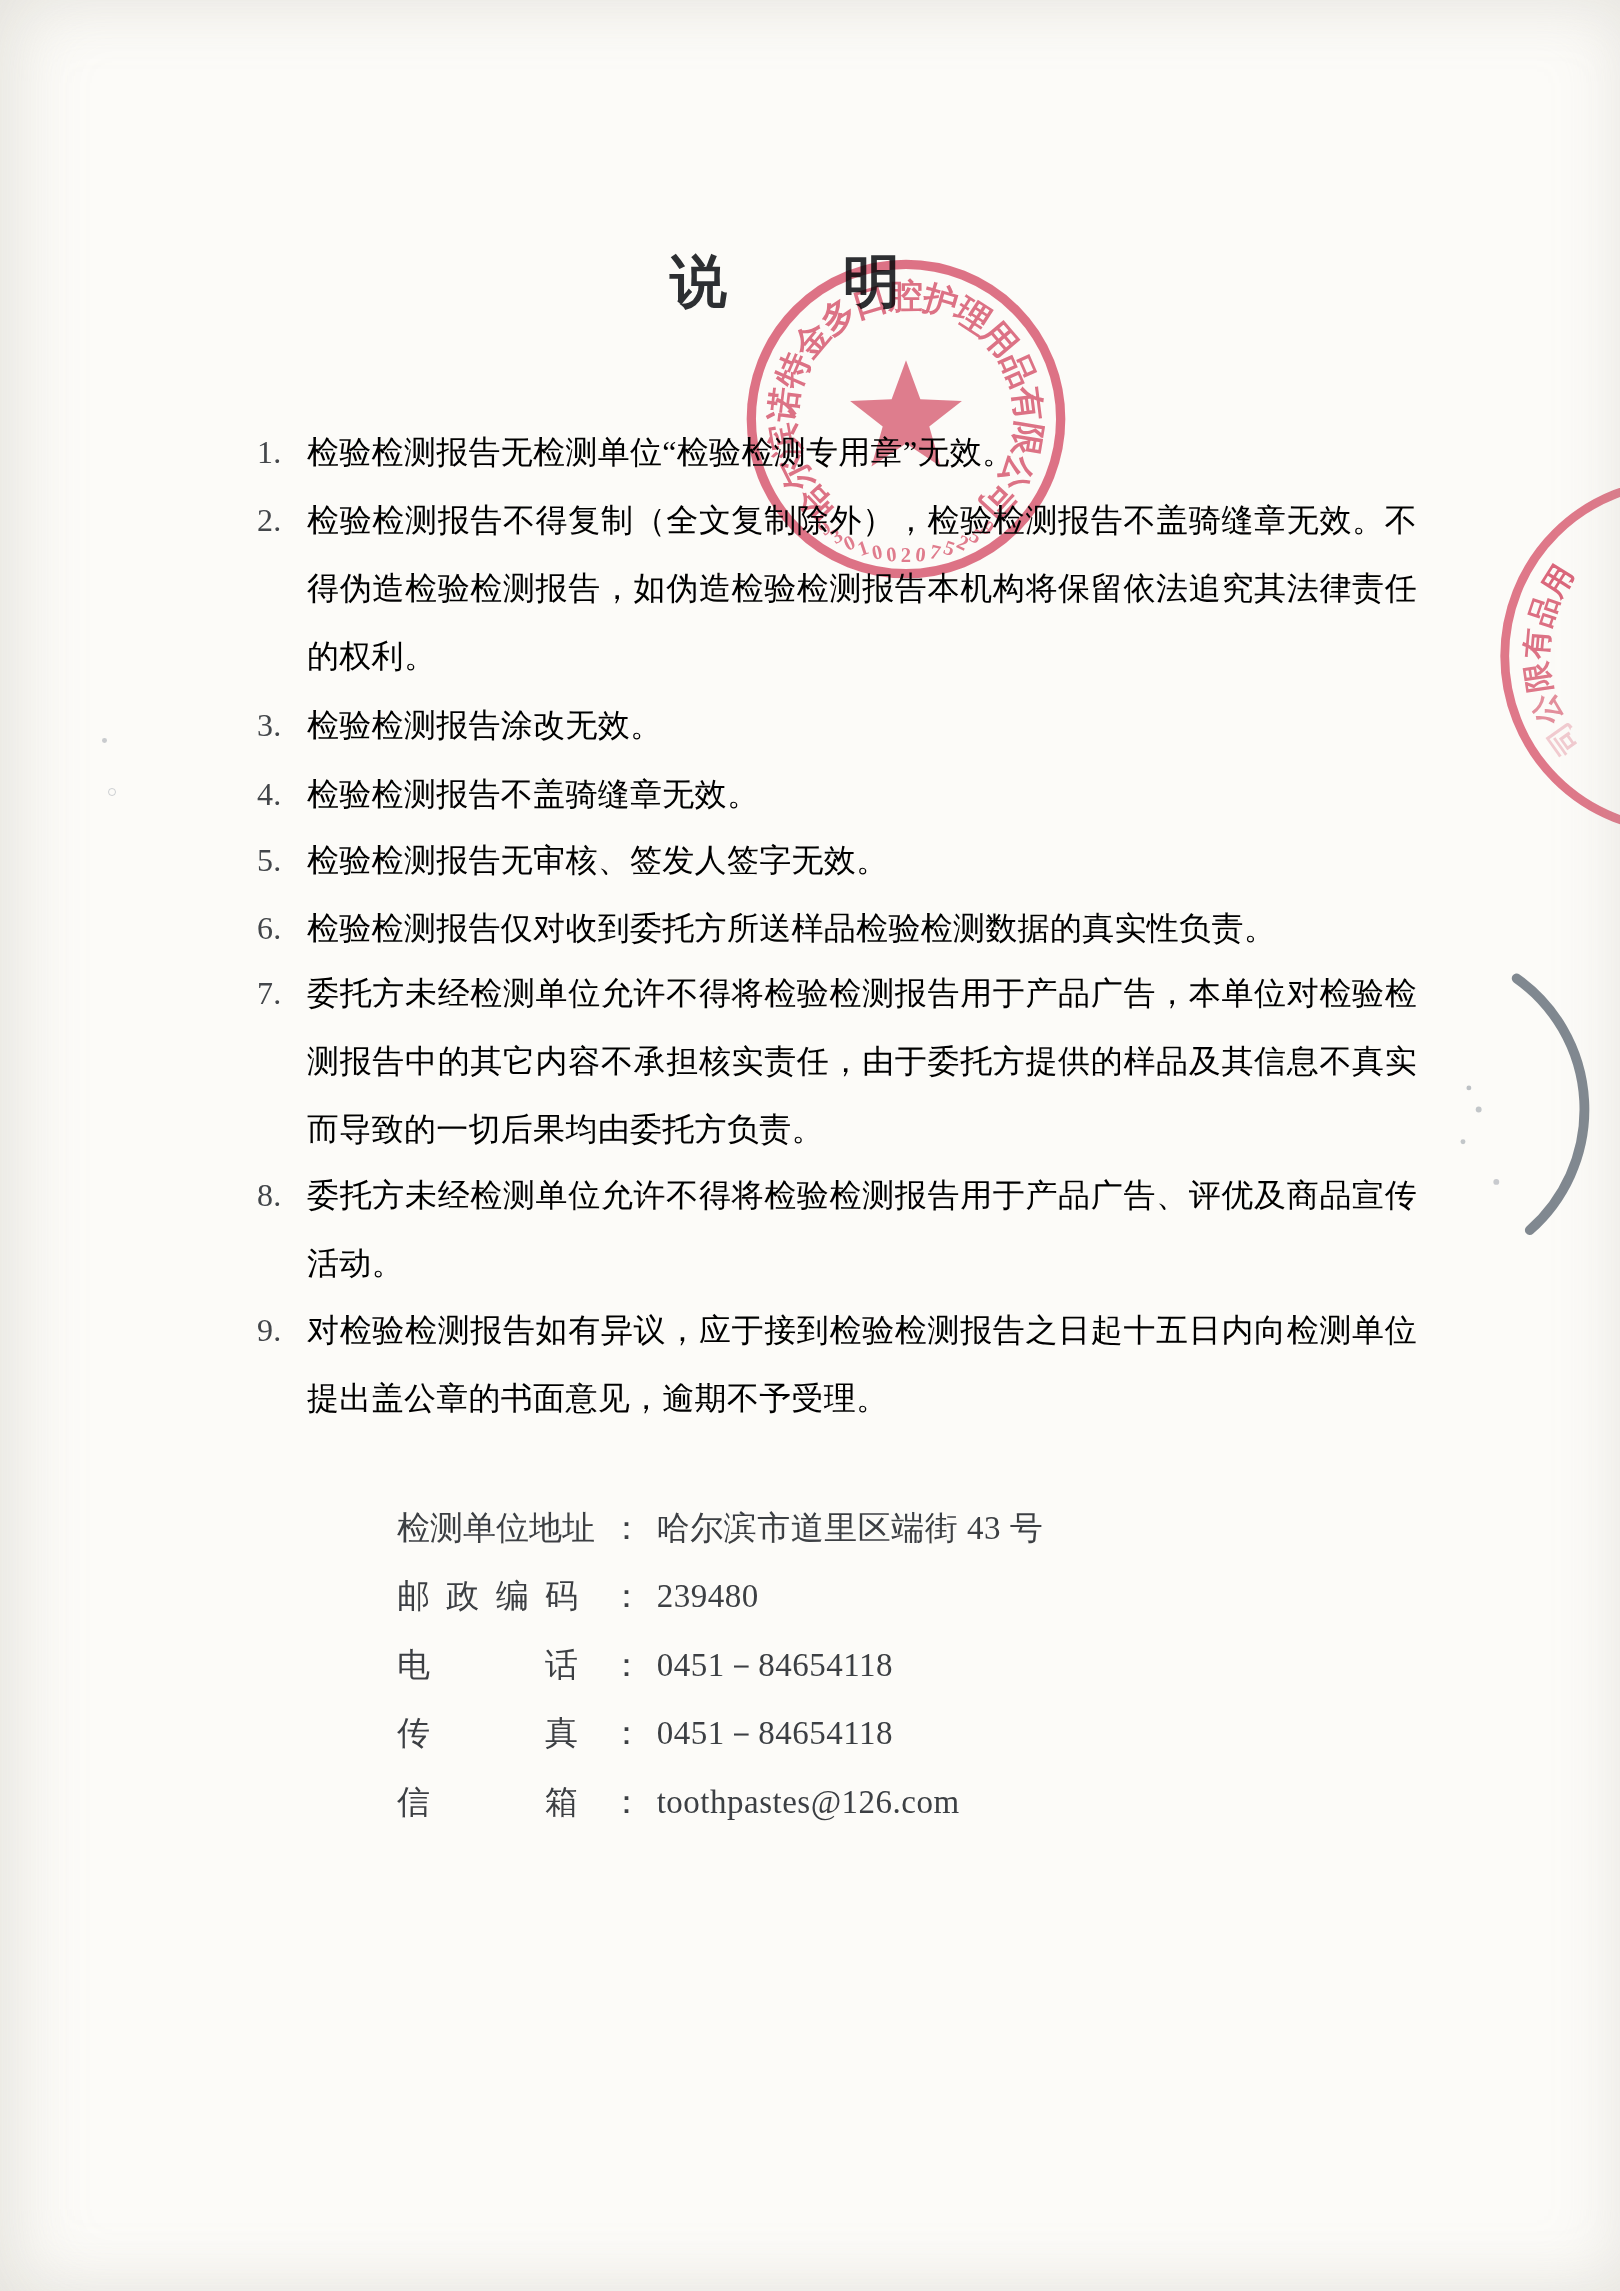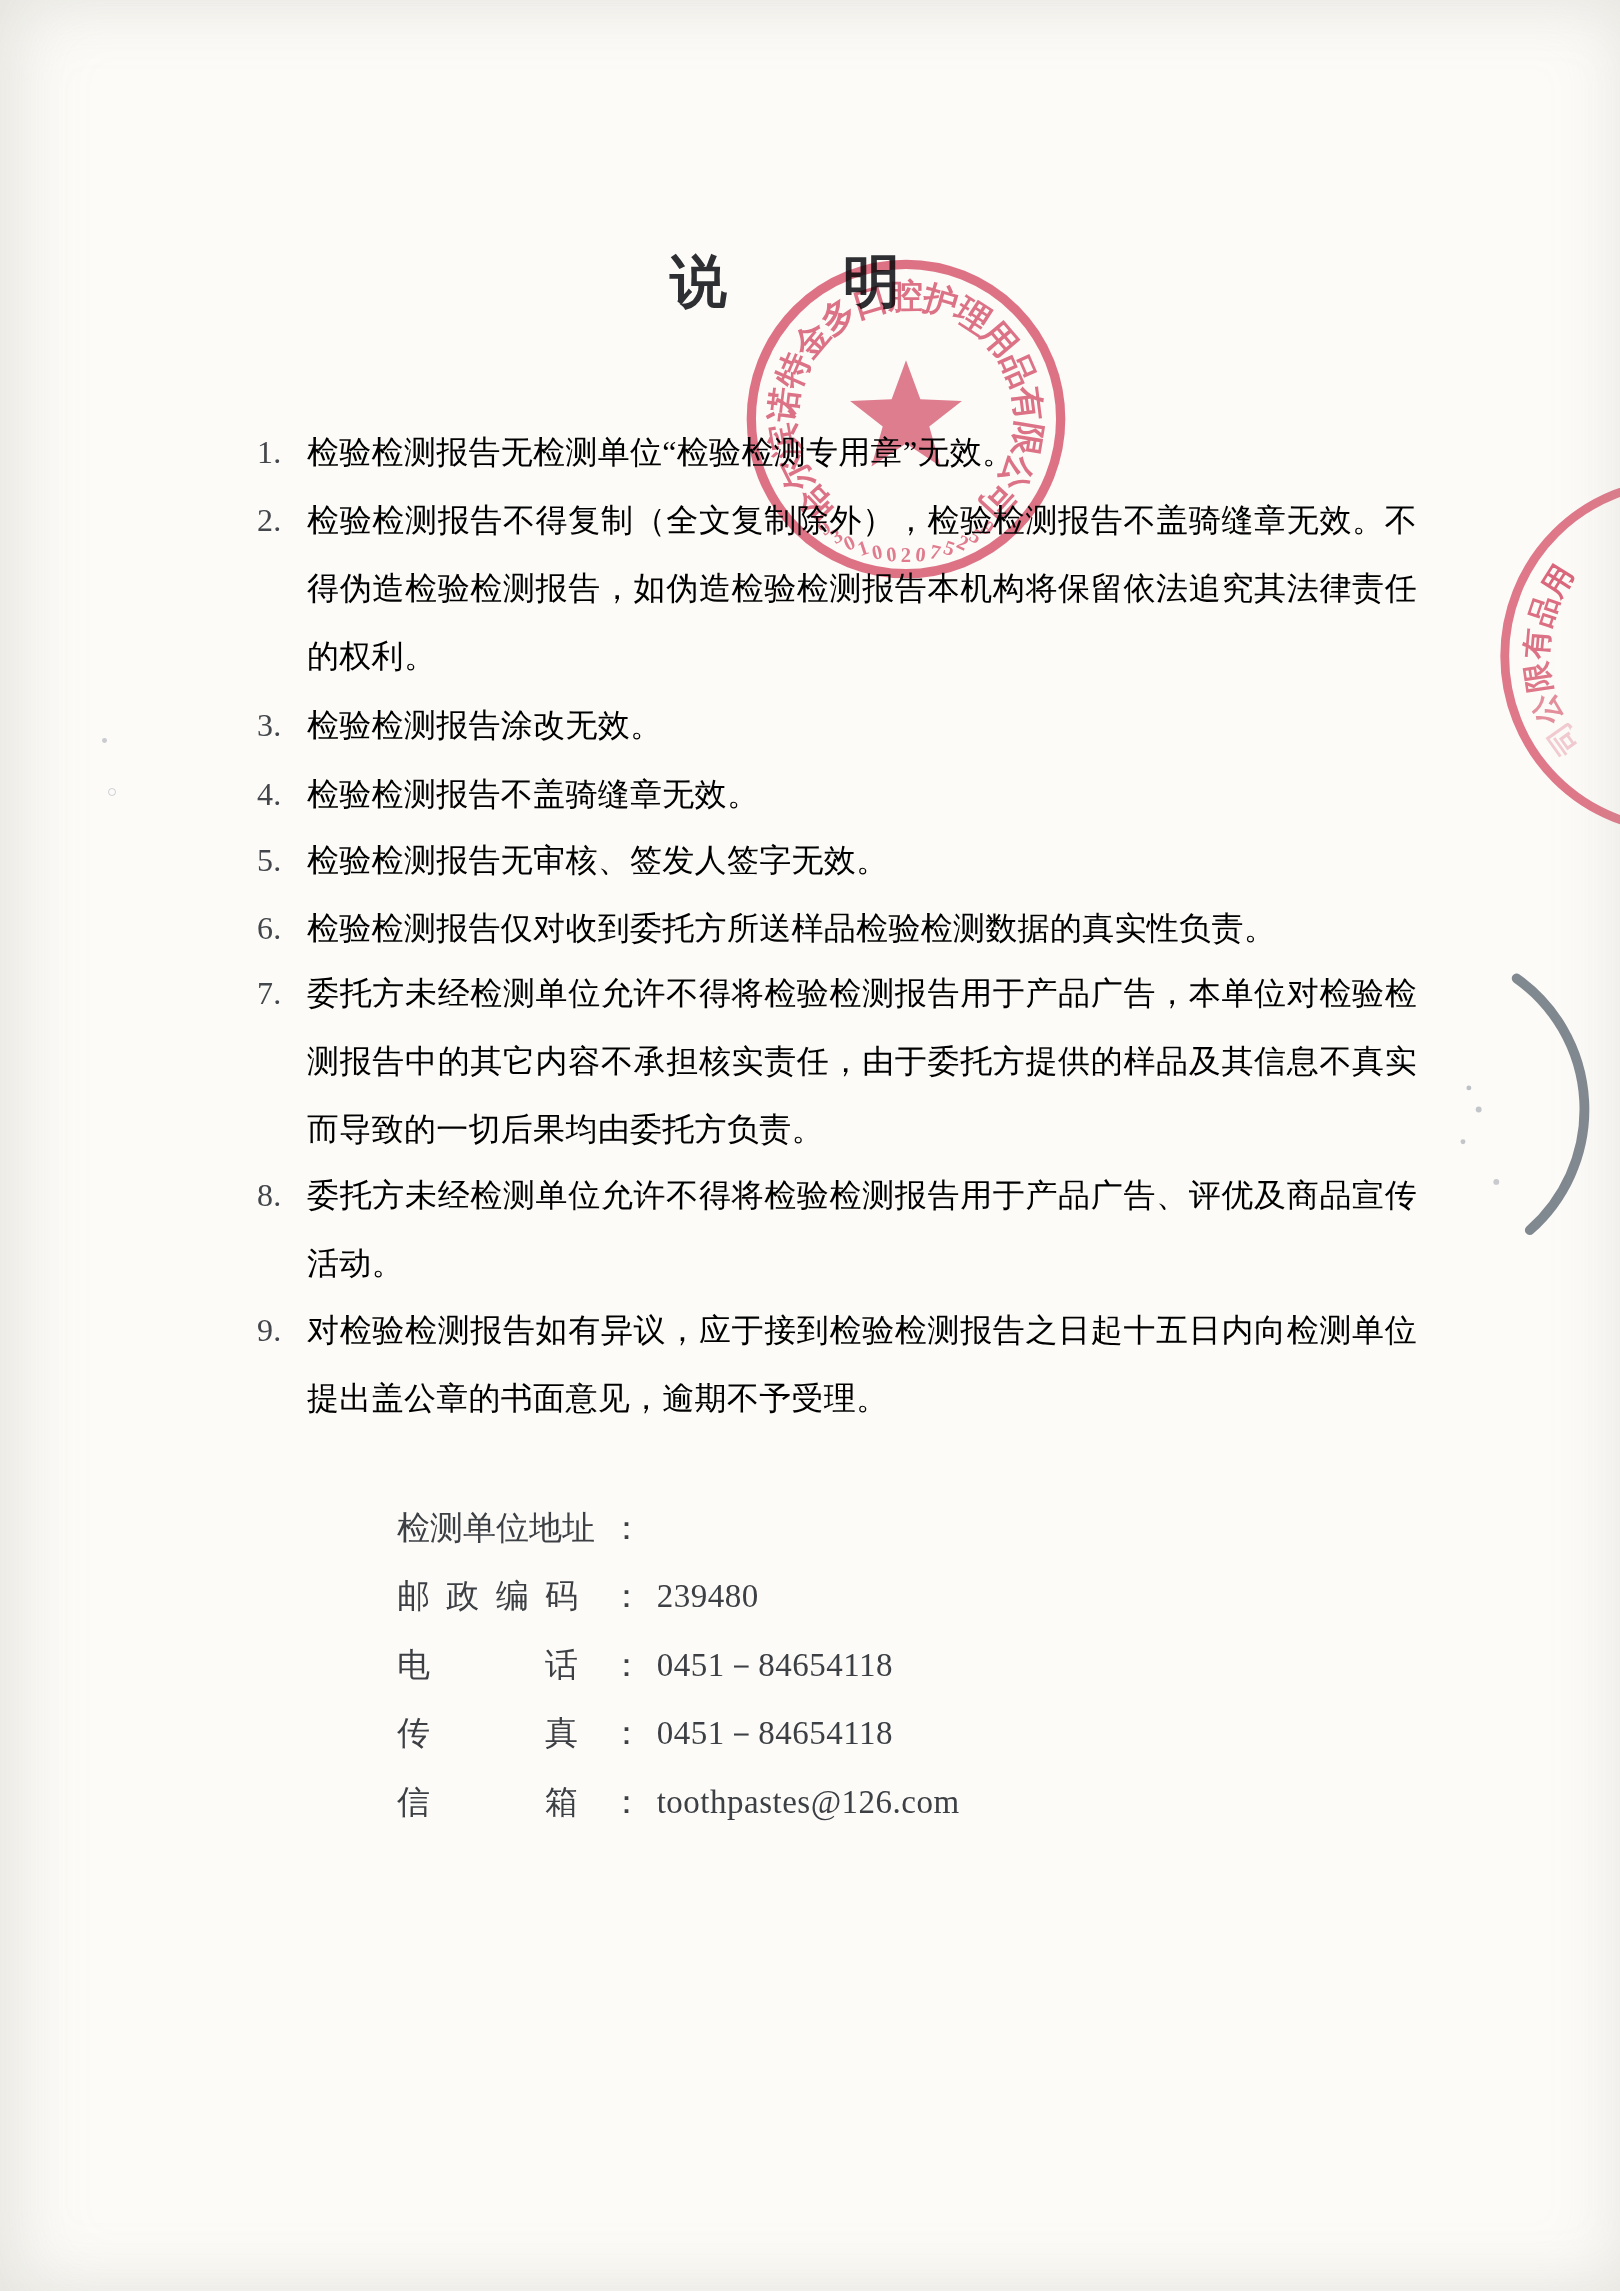--- a/index.html
+++ b/index.html
@@ -97,20 +97,21 @@
   <div class="c-row" style="top:1506px">
     <span class="c-label">
         <span>检</span>
         <span>测</span>
         <span>单</span>
         <span>位</span>
         <span>地</span>
         <span>址</span>
       </span>
     <span class="c-colon">：</span>
+    <span class="c-value">哈尔滨市道里区端街 43 号</span>
   </div>
   <div class="c-row" style="top:1574px">
     <span class="c-label">
         <span>邮</span>
         <span>政</span>
         <span>编</span>
         <span>码</span>
       </span>
     <span class="c-colon">：</span>
     <span class="c-value">239480</span>

